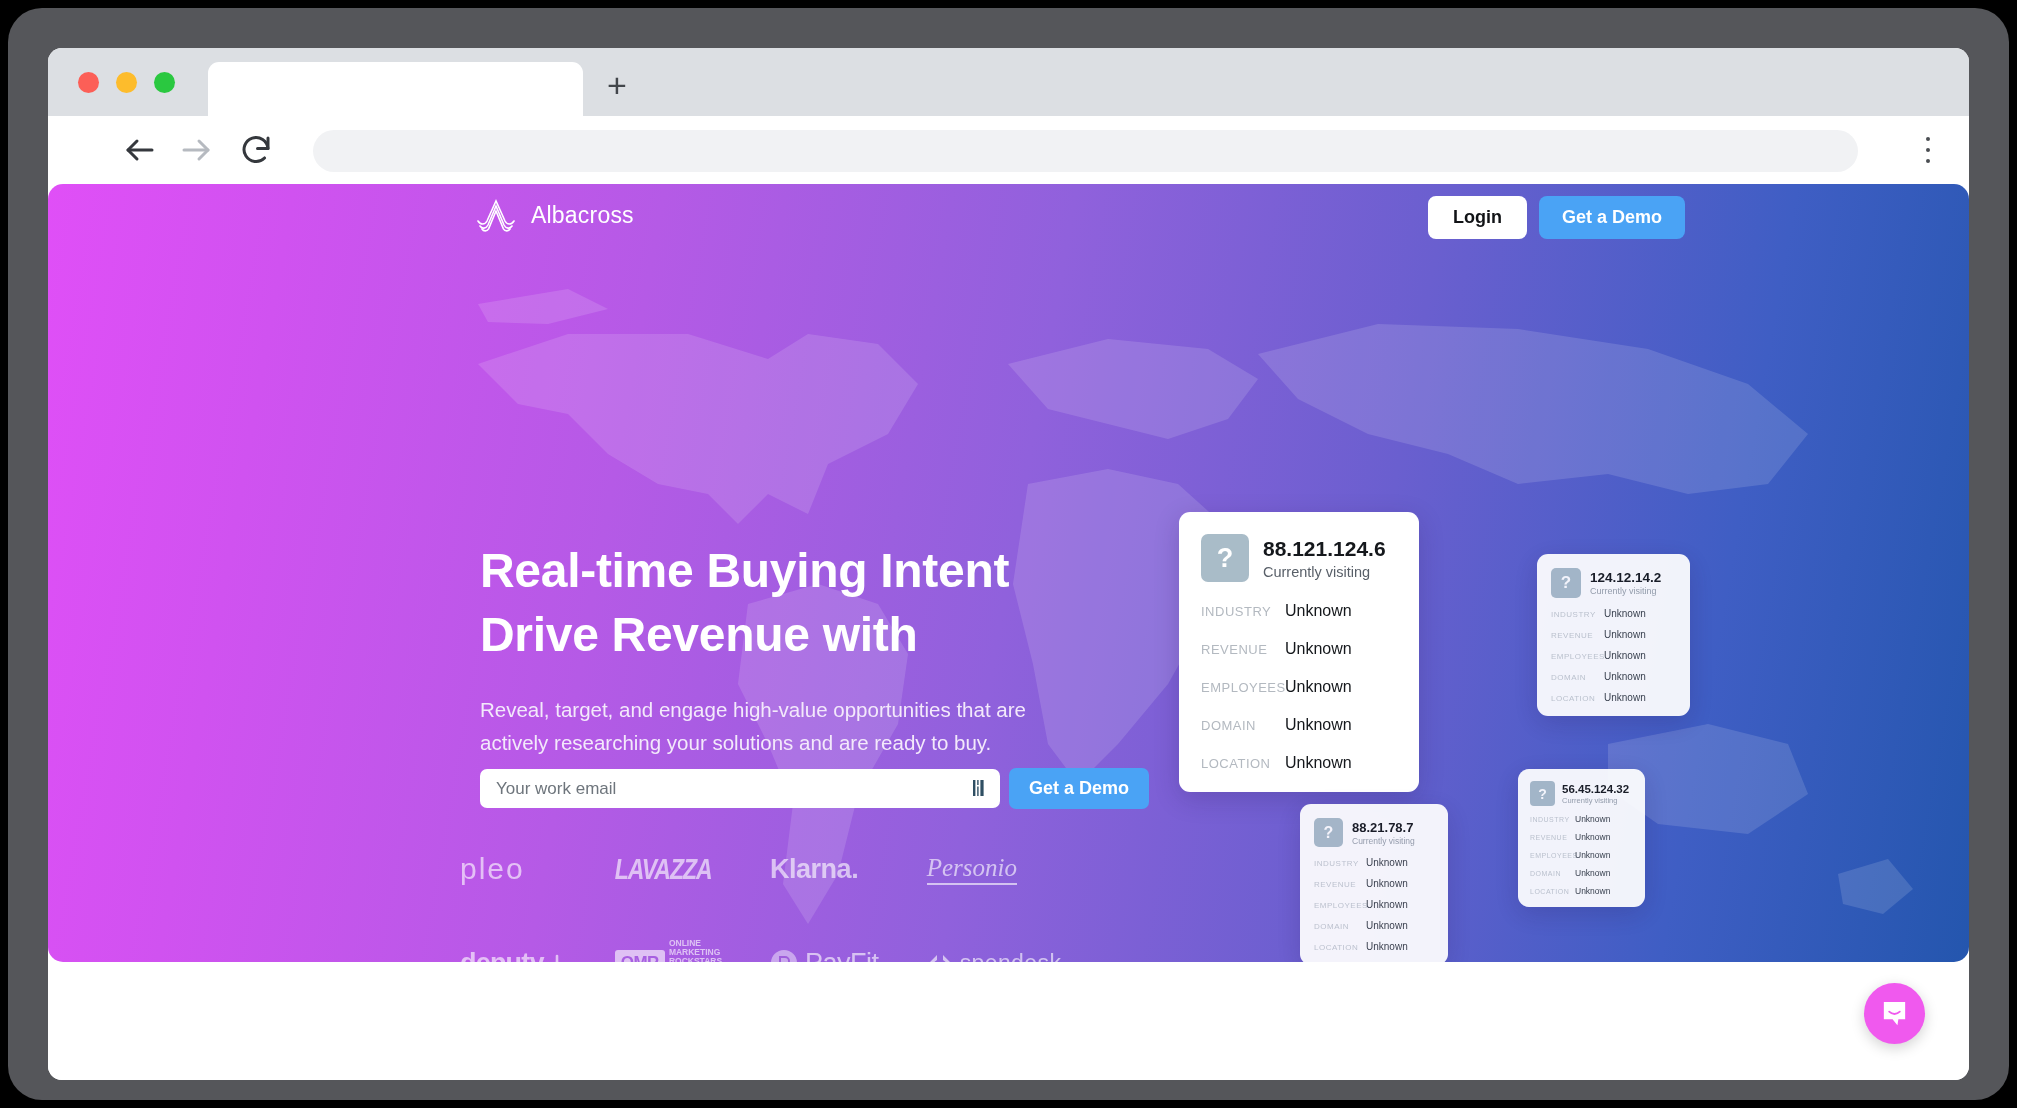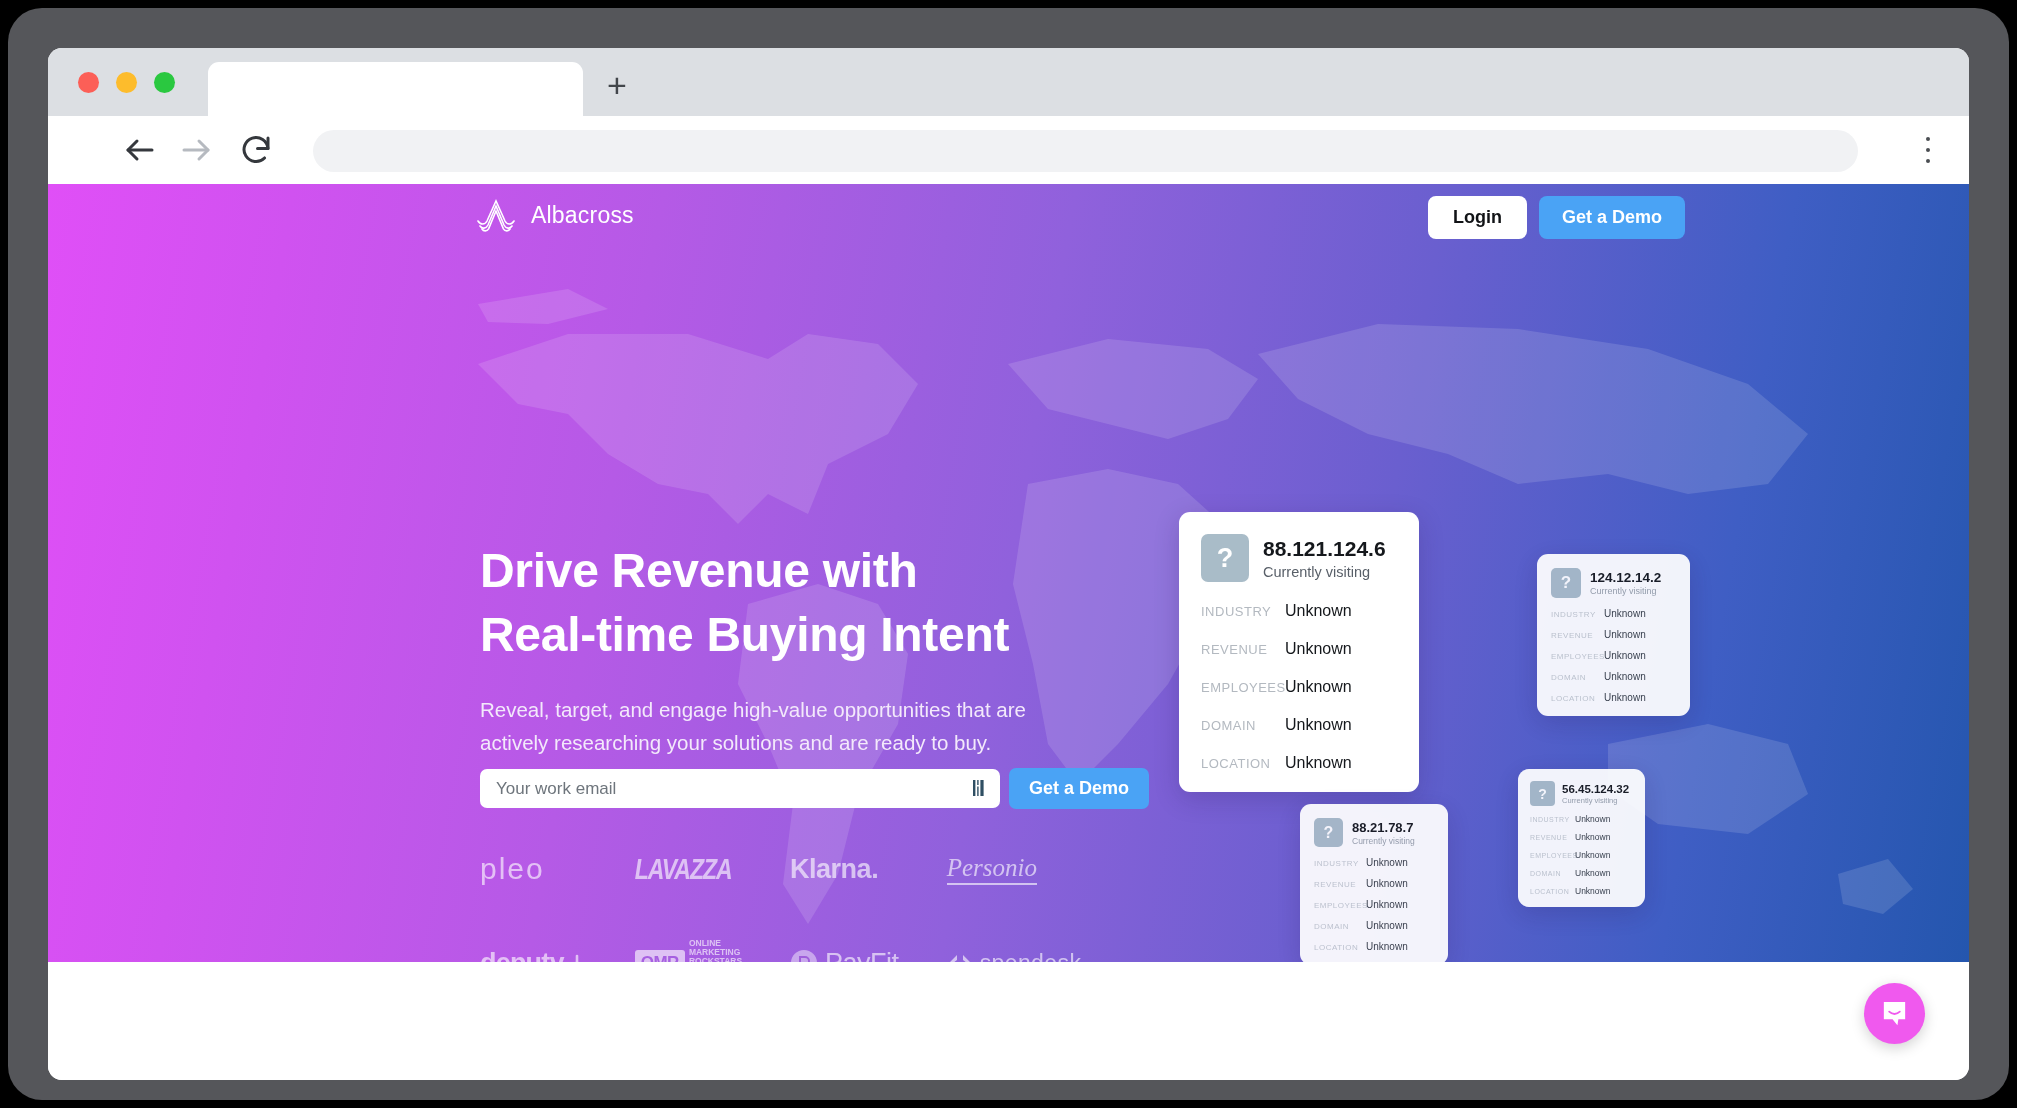--- a/index.html
+++ b/index.html
@@ -120,20 +120,21 @@
     height: 778px;
     background: linear-gradient(100deg,
         #e04ff7 0%,
         #d052f0 12%,
         #b55ae6 30%,
         #9061dc 50%,
         #6a5fcf 68%,
         #3f5ec4 85%,
         #2456ae 100%);
     overflow: hidden;
+    border-radius: 15px;
   }
 
   
   #world-map {
     position: absolute;
     inset: 0;
     opacity: 0.13;
     pointer-events: none;
   }
 
@@ -247,21 +248,21 @@
     font-size: 18px; font-weight: 600;
     padding: 10px 20px;
     border: none; border-radius: 7px;
     cursor: pointer;
     font-family: inherit;
   }
 
   
   #customer-logos {
     position: absolute;
-    left: 432px; top: 662px;
+    left: 412px; top: 662px;
     width: 545px;
     display: grid;
     grid-template-columns: repeat(4, 1fr);
     row-gap: 28px;
     align-items: center;
     gap: 48px;
   }
   .logo-cell {
     height: 46px;
     display: flex; align-items: center;
@@ -419,22 +420,22 @@
           </div>
 
 
           <div id="nav-actions">
             <button id="login-button">Login</button>
             <button id="nav-demo-button">Get a Demo</button>
           </div>
         </div>
 
         <div id="hero-copy">
+          <div class="hero-headline">Real-time Buying Intent</div>
           <div class="hero-headline">Drive Revenue with</div>
-          <div class="hero-headline">Real-time Buying Intent</div>
           <p id="hero-subtitle">Reveal, target, and engage high-value opportunities that are actively researching your solutions and are ready to buy.</p>
         </div>
 
         <div id="email-form">
           <div id="email-input-wrap">
             <input id="email-input" type="text" placeholder="Your work email" style="">
             <svg id="email-validity-icon" viewBox="0 0 14 18">
               <rect x="0" y="1" width="2.4" height="16" fill="#2f4f63"></rect>
               <rect x="4.2" y="1" width="1.4" height="5" fill="#2f4f63"></rect>
               <rect x="4.2" y="7.5" width="1.4" height="9.5" fill="#2f4f63"></rect>

